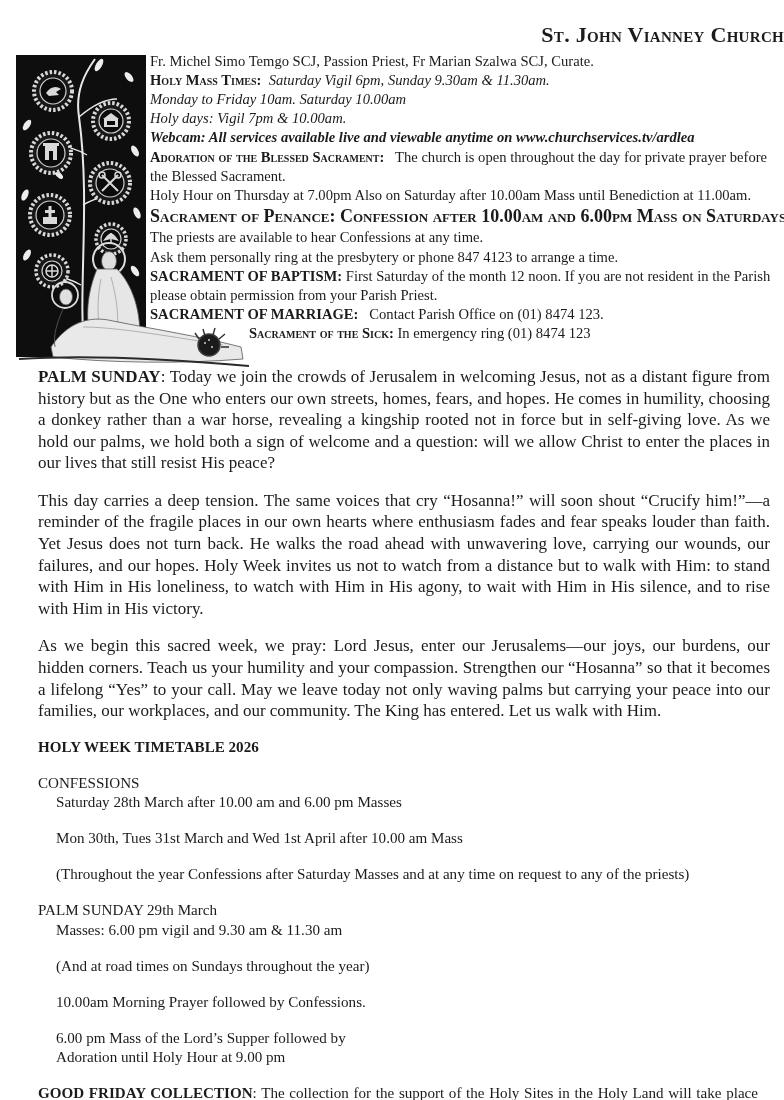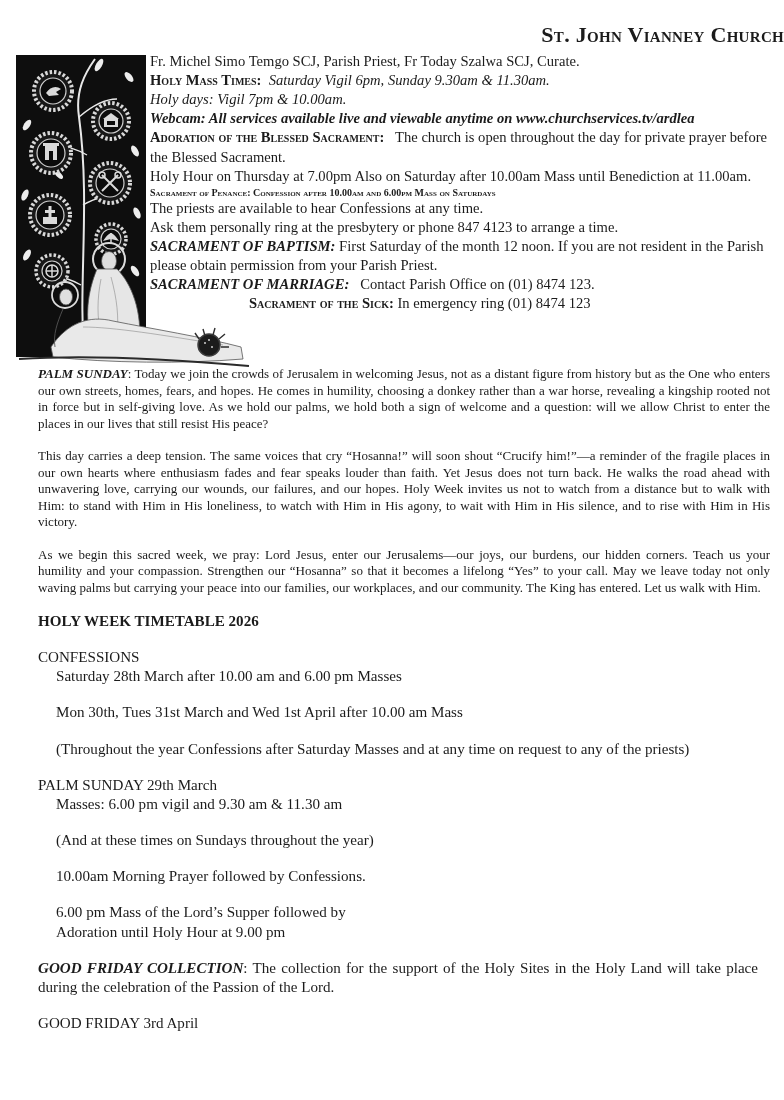--- a/index.html
+++ b/index.html
@@ -22,31 +22,31 @@
   }
   .header-block {
     margin: 2px 12px 0 150px;
     font-size: 14.6px;
     line-height: 1.31;
     min-height: 300px;
   }
   .sc  { font-variant: small-caps; font-weight: bold; margin-top: 8px; }
   .it  { font-style: italic; }
   .bi  { font-weight: bold; font-style: italic; }
-  .b   { font-weight: bold; font-style: italic; }
-  .penance-line { font-variant: small-caps; font-weight: bold; white-space: nowrap; font-size: 10px; }
+  .b   { font-weight: bold; }
+  .penance-line { font-variant: small-caps; font-weight: bold; white-space: nowrap; font-size: 18px; }
   .sick-line { text-indent: 99px; }
   .engraving {
     position: absolute;
     left: 13px;
     top: 55px;
   }
   .reflection {
     margin: 14px 14px 0 38px;
-    font-size: 13px;
+    font-size: 17px;
     line-height: 1.27;
     text-align: justify;
   }
   .reflection p { margin: 0 0 16px 0; }
   .timetable {
     margin: 2px 14px 0 38px;
     font-size: 15.1px;
     line-height: 1.27;
   }
   .tt-title   { font-weight: bold; margin: 0 0 17px 0; }
@@ -147,22 +147,23 @@
       <circle cx="196" cy="290" r="11" fill="#1b1b1b" stroke="#3d3d3d" stroke-width="1.5"></circle>
       <path d="M186,284 L182,278 M192,281 L190,274 M200,280 L202,273 M206,284 L212,279 M208,292 L216,292" stroke="#2e2e2e" stroke-width="1.4"></path>
       <circle cx="192" cy="288" r="1" fill="#cfcfcf"></circle>
       <circle cx="199" cy="292" r="1" fill="#cfcfcf"></circle>
       <circle cx="196" cy="285" r="1" fill="#cfcfcf"></circle>
     </g>
     <path d="M6,304 C80,299 180,306 236,311" stroke="#2a2a2a" stroke-width="2" fill="none"></path>
   </svg>
 
   <div class="header-block">
-    <div>Fr. Michel Simo Temgo SCJ, Parish Priest, Fr Today Szalwa SCJ, Curate.</div>
+    <div>Fr. Michel Simo Temgo SCJ, Passion Priest, Fr Marian Szalwa SCJ, Curate.</div>
     <div><span class="sc">Holy Mass Times:</span>&nbsp; <span class="it">Saturday Vigil 6pm, Sunday 9.30am &amp; 11.30am.</span></div>
+    <div class="it">Monday to Friday 10am. Saturday 10.00am</div>
     <div class="it">Holy days: Vigil 7pm &amp; 10.00am.</div>
     <div class="bi">Webcam: All services available live and viewable anytime on www.churchservices.tv/ardlea</div>
     <div><span class="sc">Adoration of the Blessed Sacrament:</span>&nbsp;&nbsp; <span>The church is open throughout the day for private prayer before the Blessed Sacrament.</span></div>
     <div>Holy Hour on Thursday at 7.00pm Also on Saturday after 10.00am Mass until Benediction at 11.00am.</div>
     <div class="penance-line">Sacrament of Penance: Confession after 10.00am and 6.00pm Mass on Saturdays</div>
     <div>The priests are available to hear Confessions at any time.</div>
     <div>Ask them personally ring at the presbytery or phone 847 4123 to arrange a time.</div>
     <div><span class="b">SACRAMENT OF BAPTISM:</span> <span>First Saturday of the month 12 noon. If you are not resident in the Parish please obtain permission from your Parish Priest.</span></div>
     <div><span class="b">SACRAMENT OF MARRIAGE:</span>&nbsp;&nbsp; <span>Contact Parish Office on (01) 8474 123.</span></div>
     <div class="sick-line"><span class="sc">Sacrament of the Sick:</span> <span>In emergency ring (01) 8474 123</span></div>
@@ -180,21 +181,21 @@
     <div>
       <div class="tt-heading">CONFESSIONS</div>
       <div class="tt-line">Saturday 28th March after 10.00 am and 6.00 pm Masses</div>
       <div class="tt-line">Mon 30th, Tues 31st March and Wed 1st April after 10.00 am Mass</div>
       <div class="tt-line">(Throughout the year Confessions after Saturday Masses and at any time on request to any of the priests)</div>
     </div>
 
     <div>
       <div class="tt-heading">PALM SUNDAY 29th March</div>
       <div class="tt-line">Masses: 6.00 pm vigil and 9.30 am &amp; 11.30 am</div>
-      <div class="tt-line">(And at these times on Sundays throughout the year)</div>
+      <div class="tt-line">(And at road times on Sundays throughout the year)</div>
     </div>
 
     <div>
       <div class="tt-line">10.00am Morning Prayer followed by Confessions.</div>
       <div class="tt-line">6.00 pm Mass of the Lord’s Supper followed by
 Adoration until Holy Hour at 9.00 pm</div>
     </div>
 
     <div class="tt-inline"><span class="b">GOOD FRIDAY COLLECTION</span><span>: The collection for the support of the Holy Sites in the Holy Land will take place during the celebration of the Passion of the Lord.</span></div>
 

